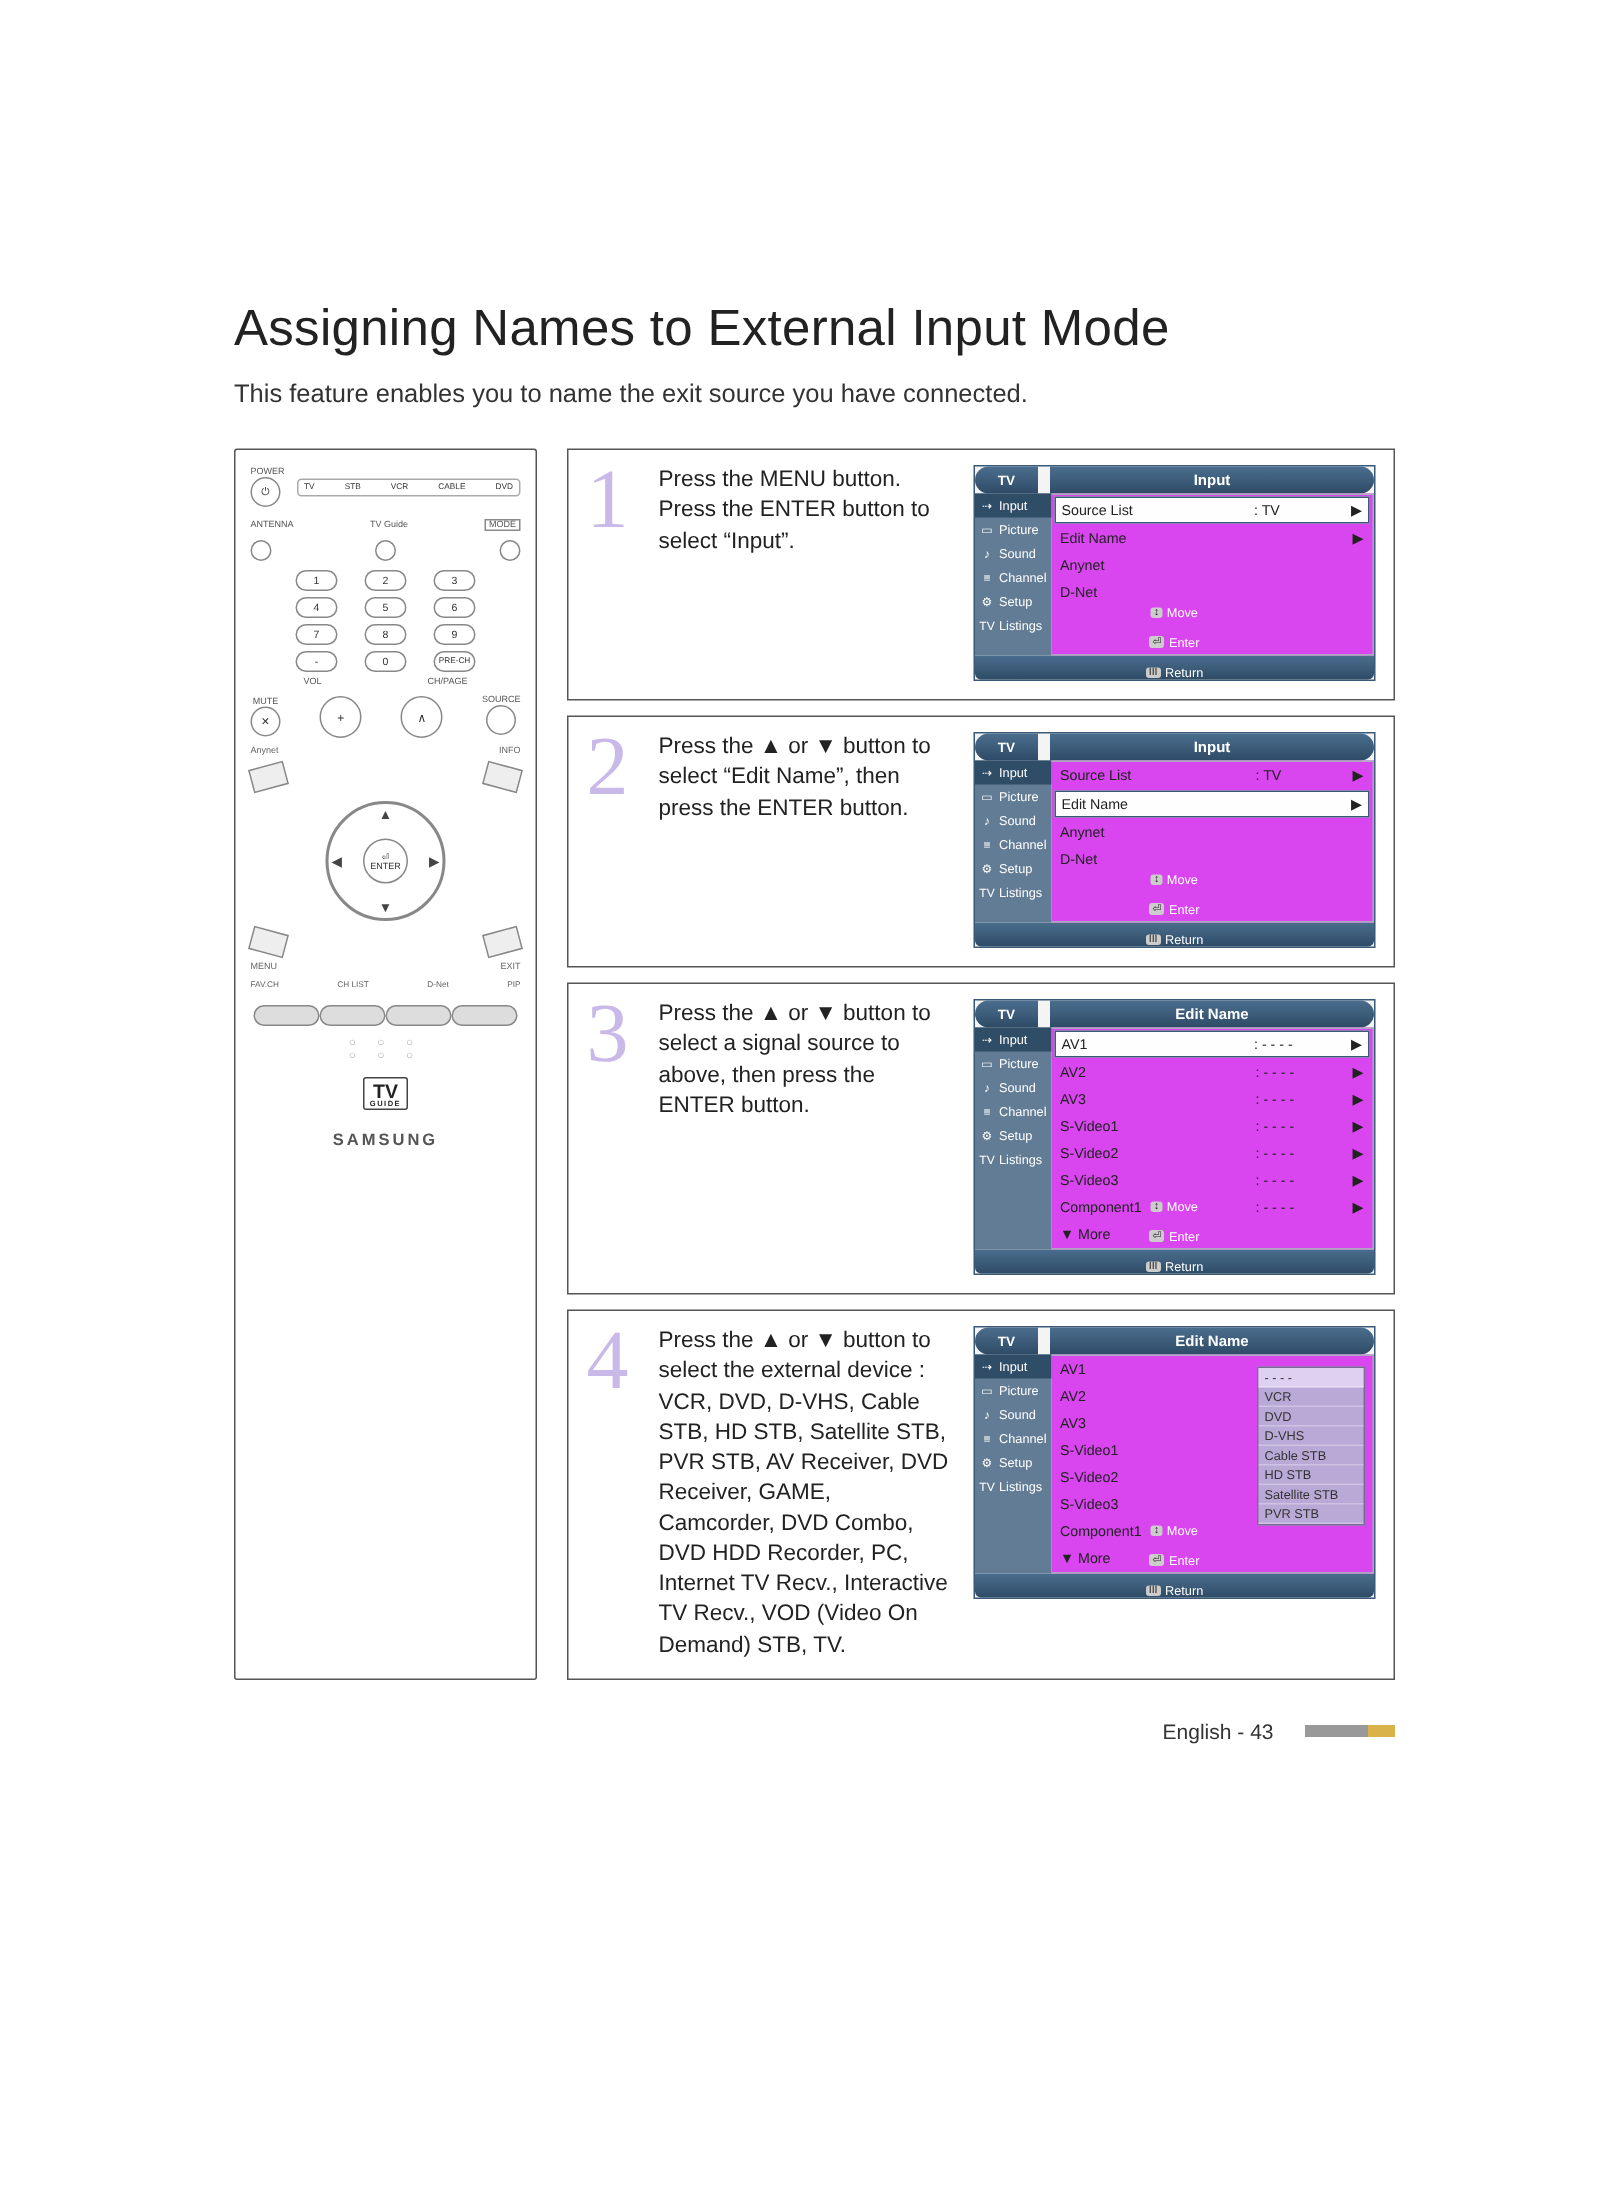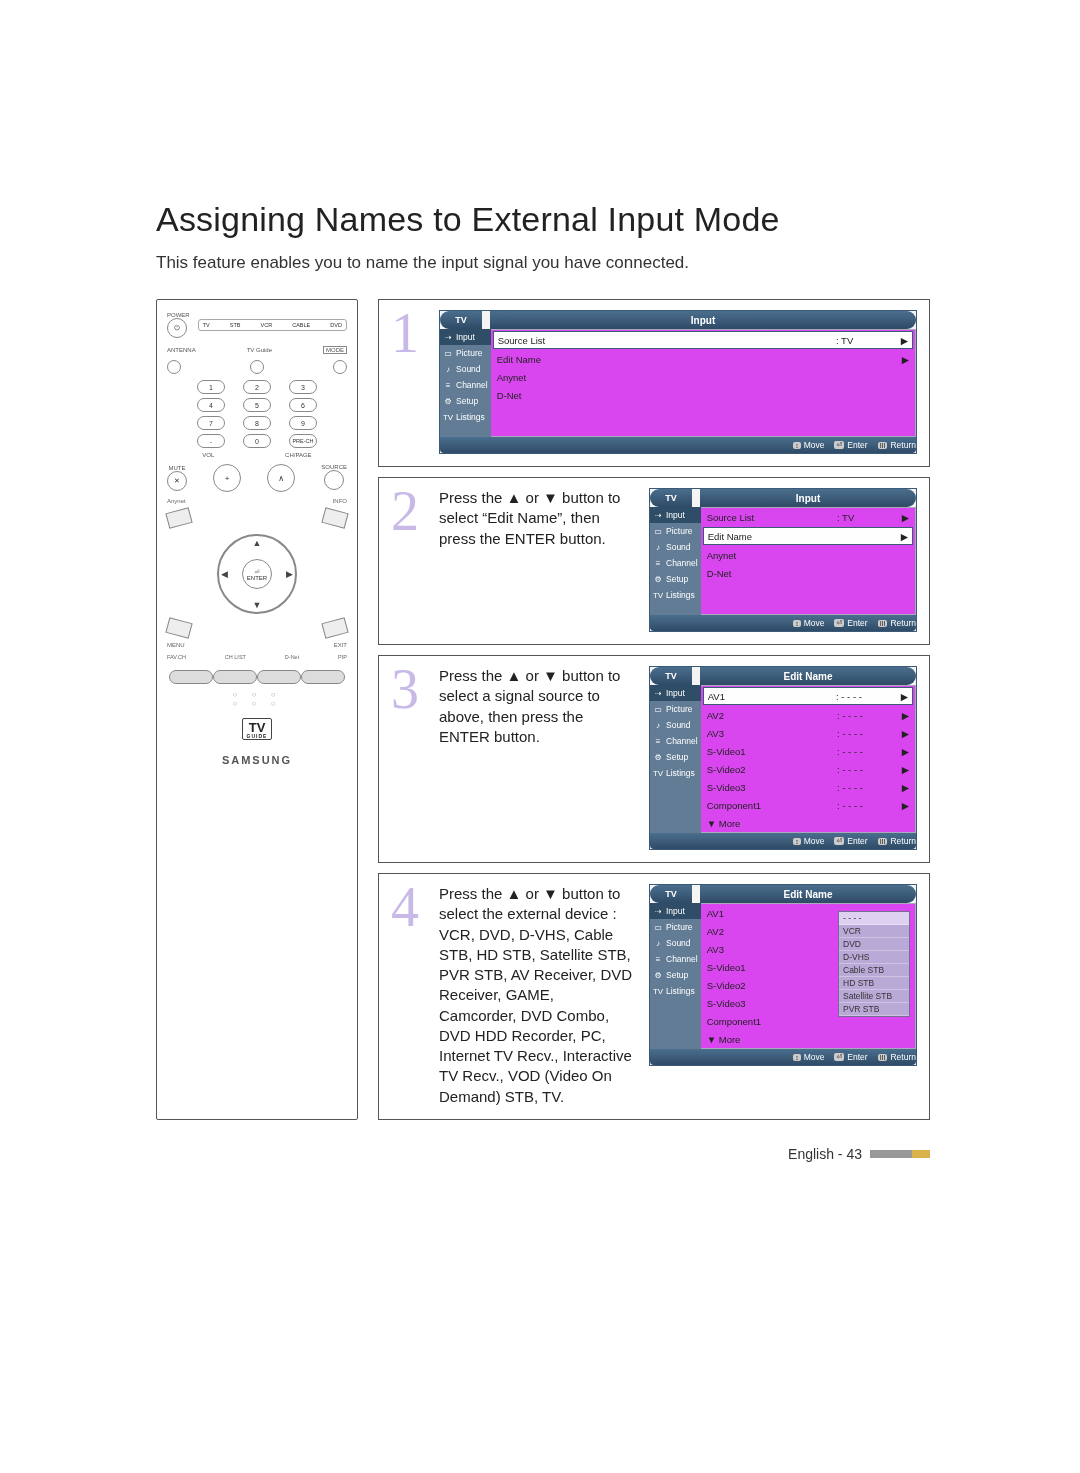--- a/index.html
+++ b/index.html
@@ -131,41 +131,41 @@
 .osd-side { flex:0 0 48px; background:#617c94; color:#fff; display:flex; flex-direction:column; }
 .osd-side .mi { display:flex; align-items:center; gap:3px; padding:3px 3px; font-size:8.5px; }
 .osd-side .mi.sel { background:#2f4d66; }
 .osd-side .mi .ic { width:10px; height:10px; display:inline-flex; align-items:center; justify-content:center; font-size:8px; }
 .osd-main { flex:1; background:#d946ef; border:1px solid #aab; border-left:0; display:flex; flex-direction:column; }
 .osd-main .row { display:flex; justify-content:space-between; align-items:center; padding:2px 6px; font-size:9.5px; min-height:14px; }
 .osd-main .row.sel { border:1px solid #3a5a78; margin:1px 2px; padding:1px 4px; background:#fefefe; }
 .osd-main .row .lab { flex:1; }
 .osd-main .row .val { flex:0 0 64px; text-align:left; }
 .osd-main .row .arr { flex:0 0 8px; text-align:right; }
-.osd-footer { background:linear-gradient(#4b6e8e,#2e4b66); color:#fff; height:16px; display:flex; align-items:center; justify-content:flex-end; gap:10px; padding:0 0; font-size:8.5px; border-bottom-left-radius:4px; border-bottom-right-radius:4px; }
+.osd-footer { background:linear-gradient(#4b6e8e,#2e4b66); color:#fff; height:16px; display:flex; align-items:center; justify-content:flex-end; gap:10px; padding:0 0; font-size:8.5px; border-bottom-left-radius:4px; border-bottom-right-radius:4px;flex-direction:column; }
 .osd-footer span { display:flex; align-items:center; gap:3px; }
 .osd-footer .kbox { background:#ccc; color:#222; border-radius:2px; padding:0 2px; font-size:7px; }
 
 .osd-popup {
   position:absolute; top:26px; right:6px; width:70px; background:#b9a9d6; color:#333; font-size:8.5px; border:1px solid #7a6a98;
 }
 .osd-popup .pi { padding:1px 4px; border-bottom:1px solid rgba(255,255,255,.3); }
 .osd-popup .pi.sel { background:#ddd0f0; }
 
 .footer {
-  position:absolute; bottom:42px; right:150px; font-size:14px; color:#333; display:flex; align-items:center; gap:8px;margin-top:27px;
+  position:absolute; bottom:42px; right:150px; font-size:14px; color:#333; display:flex; align-items:center; gap:21px;margin-top:27px;
 }
 .footer .bar { width:60px; height:8px; background:linear-gradient(to right, #999 70%, #d9b24a 70%); display:inline-block; }
 </style>
 </head>
 <body>
 
 <div class="page">
   <h1 class="title">Assigning Names to External Input Mode</h1>
-  <p class="intro">This feature enables you to name the input signal you have connected.</p>
+  <p class="intro">This feature enables you to name the exit source you have connected.</p>
 
   <div class="content-row">
 
     <div class="remote-col">
       <div class="remote">
         <div class="row">
           <div>
             <div class="label">POWER</div>
             <div class="circ">⏻</div>
           </div>
@@ -274,20 +274,22 @@
           <span class="tg"><span>TV</span><small>GUIDE</small></span>
         </div>
         <div class="brand">SAMSUNG</div>
       </div>
     </div>
 
     <div class="steps-col" id="steps-container">
         <div class="step-box">
           <div class="step-inner">
             <div class="step-num">1</div>
+            <div class="step-text" style="white-space: pre-line;">Press the MENU button.
+Press the ENTER button to select “Input”.</div>
             <div class="osd">
               <div class="osd-header">
                 <div class="pill-l">TV</div>
                 <div style="width: 8px;"></div>
                 <div class="bar">Input</div>
               </div>
               <div class="osd-body">
                 <div class="osd-side">
                   <div class="mi sel">
                     <span class="ic">⇢</span>

